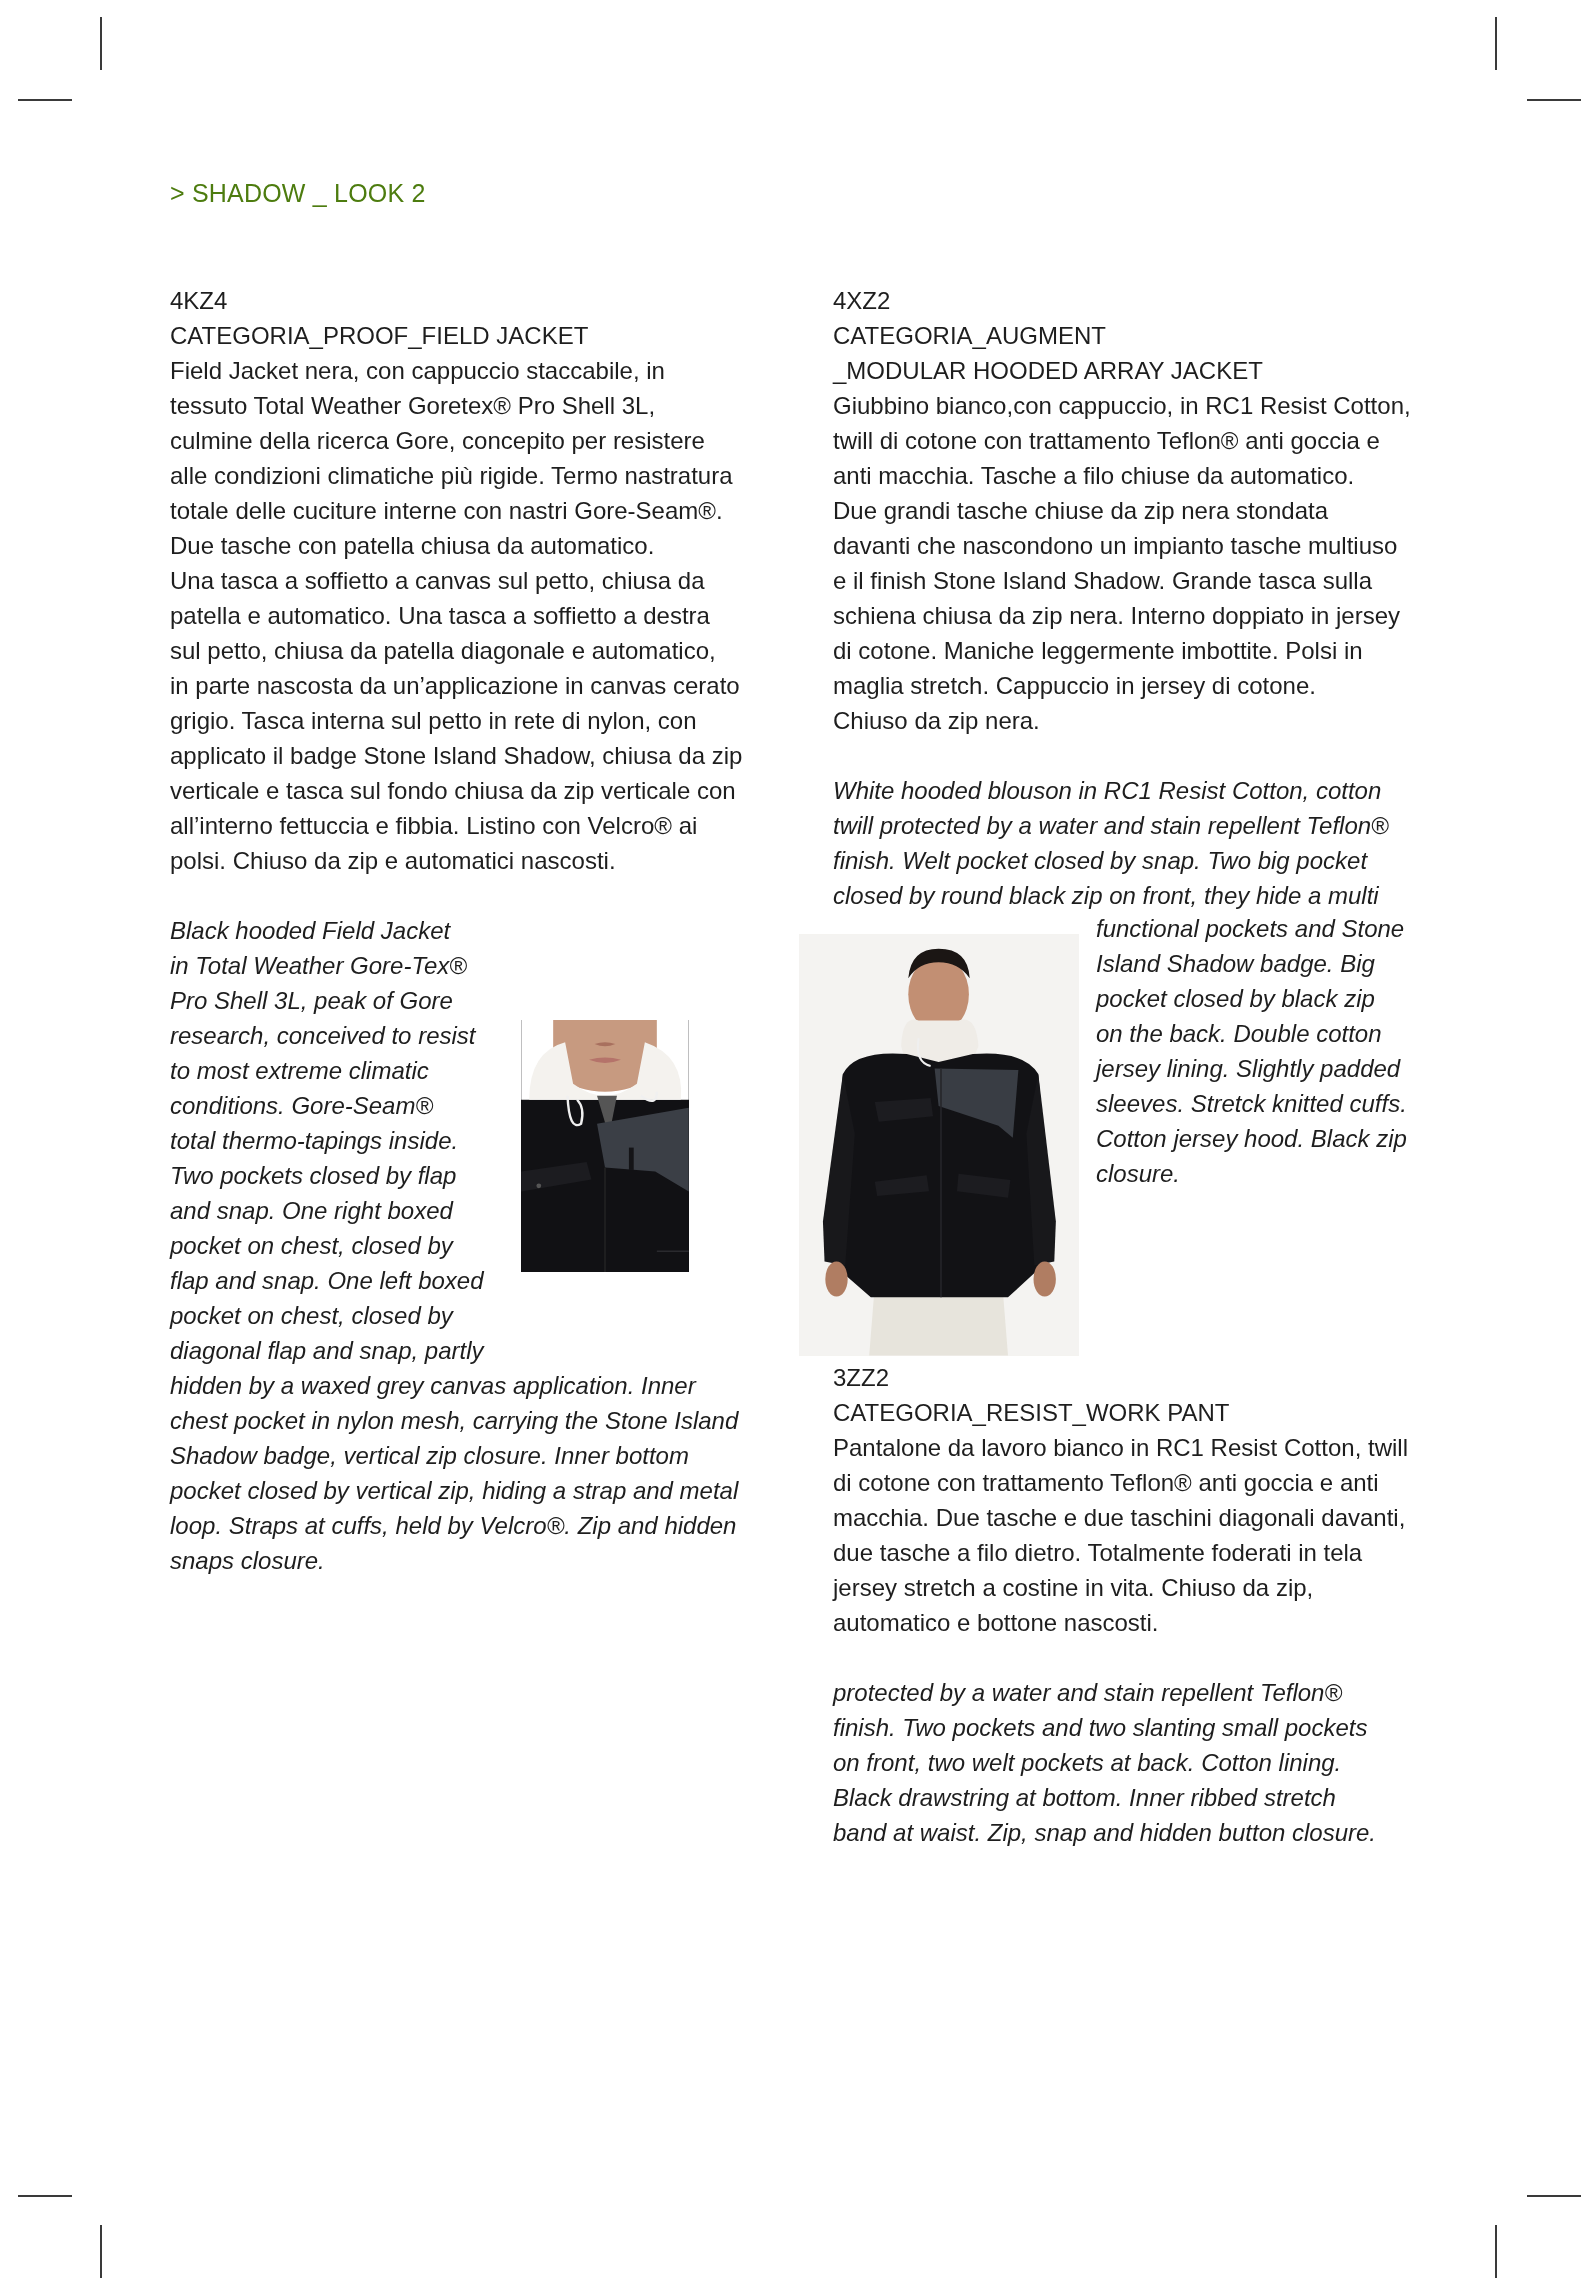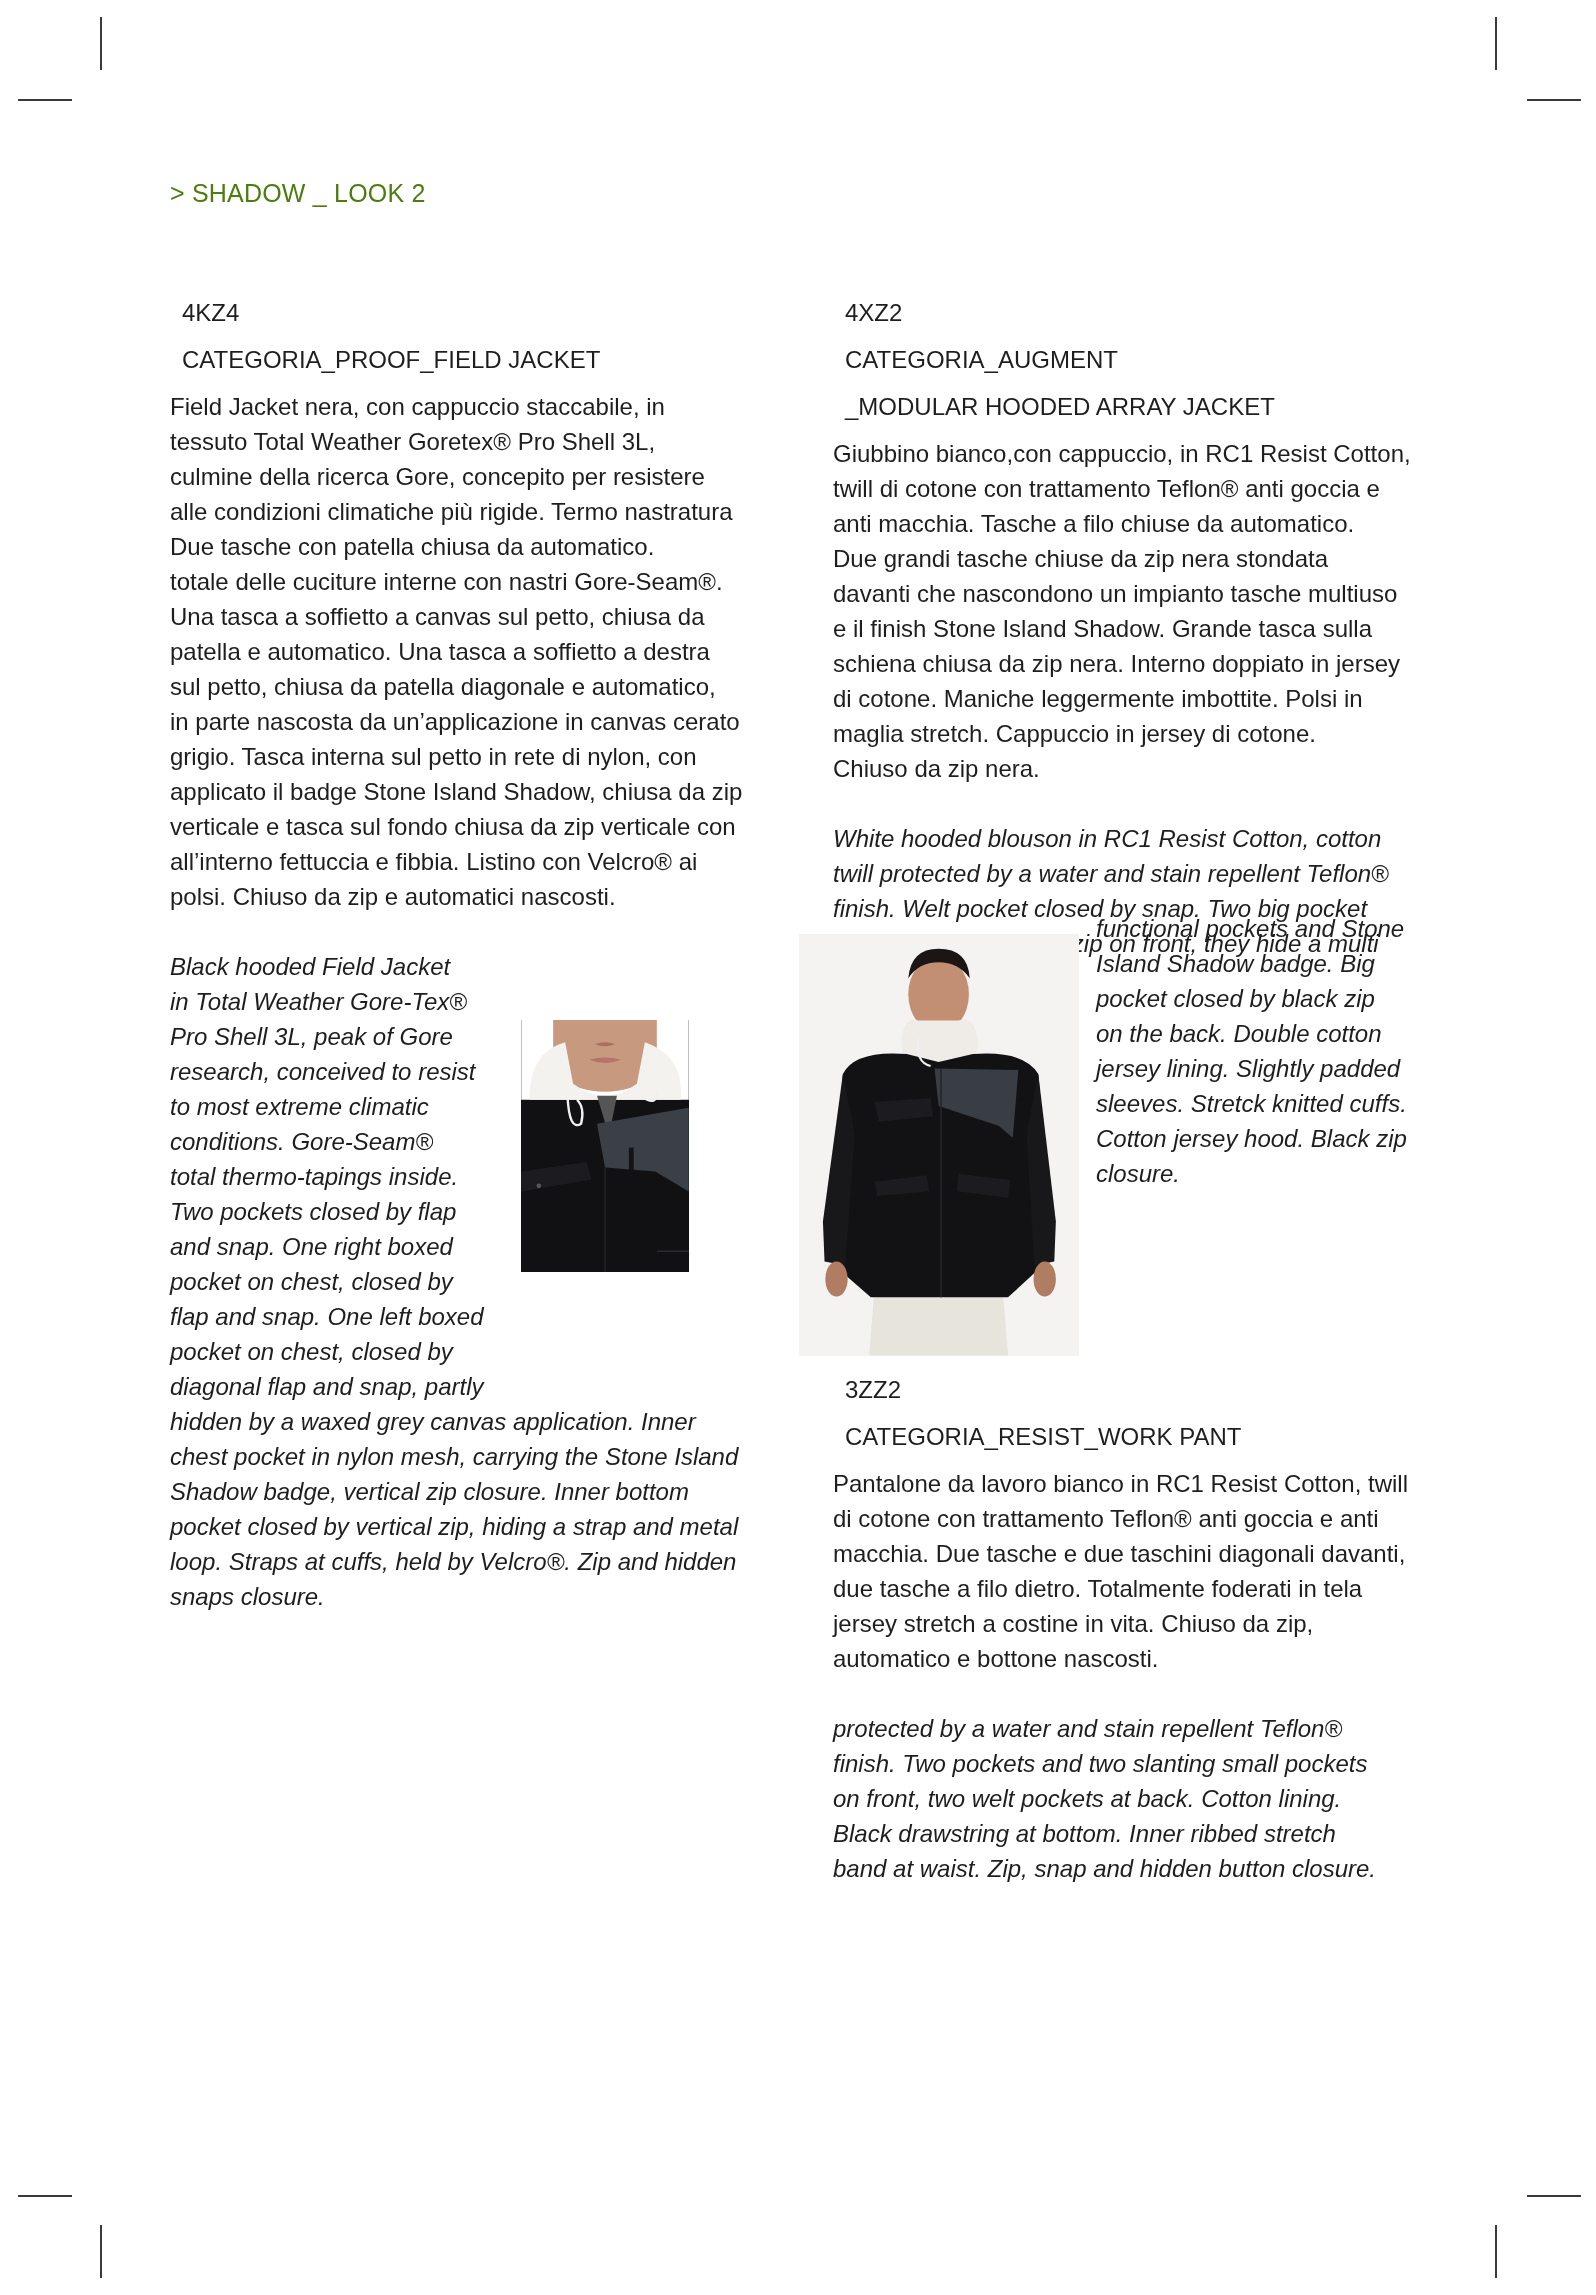--- a/index.html
+++ b/index.html
@@ -3,21 +3,21 @@
 <meta charset="utf-8">
 <style>
   html, body { margin:0; padding:0; background:#ffffff; }
   body { width:1597px; height:2295px; position:relative; overflow:hidden;
          font-family:"Liberation Sans", sans-serif; color:#1a1a1a; }
   .crop { position:absolute; background:#3a3a3a; }
   .crop.v { width:1.6px; height:53px; }
   .crop.h { height:1.6px; width:54px; }
   .header { position:absolute; left:170px; top:179px; font-size:25px; letter-spacing:0.2px; color:#4d7c0f; }
   .col { position:absolute; font-size:24px; line-height:35px; color:#1e1e1e; }
-  .col p { margin:12px; }
+  .col p { margin:0; }
   .code, .cat { margin:0; }
   .it { font-style:italic; }
   .gap { height:35px; }
   .l { display:block; white-space:nowrap; }
   .photo { position:absolute; overflow:hidden; }
   .photo-small { left:521px; top:1020px; width:168px; height:252px; background:#0f0f12; }
   .photo-large { left:799px; top:934px; width:280px; height:422px; background:#f4f3f1; }
 </style>
 </head>
 <body>
@@ -34,22 +34,22 @@
 <div class="header">&gt; SHADOW _ LOOK 2</div>
 
 <div class="col" style="left:170px; top:283px; width:607px;">
   <p class="code">4KZ4</p>
   <p class="cat">CATEGORIA_PROOF_FIELD JACKET</p>
   <div id="it0">
       <span class="l">Field Jacket nera, con cappuccio staccabile, in</span>
       <span class="l">tessuto Total Weather Goretex® Pro Shell 3L,</span>
       <span class="l">culmine della ricerca Gore, concepito per resistere</span>
       <span class="l">alle condizioni climatiche più rigide. Termo nastratura</span>
+      <span class="l">totale delle cuciture interne con nastri Gore-Seam®.</span>
       <span class="l">Due tasche con patella chiusa da automatico.</span>
-      <span class="l">totale delle cuciture interne con nastri Gore-Seam®.</span>
       <span class="l">Una tasca a soffietto a canvas sul petto, chiusa da</span>
       <span class="l">patella e automatico. Una tasca a soffietto a destra</span>
       <span class="l">sul petto, chiusa da patella diagonale e automatico,</span>
       <span class="l">in parte nascosta da un’applicazione in canvas cerato</span>
       <span class="l">grigio. Tasca interna sul petto in rete di nylon, con</span>
       <span class="l">applicato il badge Stone Island Shadow, chiusa da zip</span>
       <span class="l">verticale e tasca sul fondo chiusa da zip verticale con</span>
       <span class="l">all’interno fettuccia e fibbia. Listino con Velcro® ai</span>
       <span class="l">polsi. Chiuso da zip e automatici nascosti.</span>
     </div>

